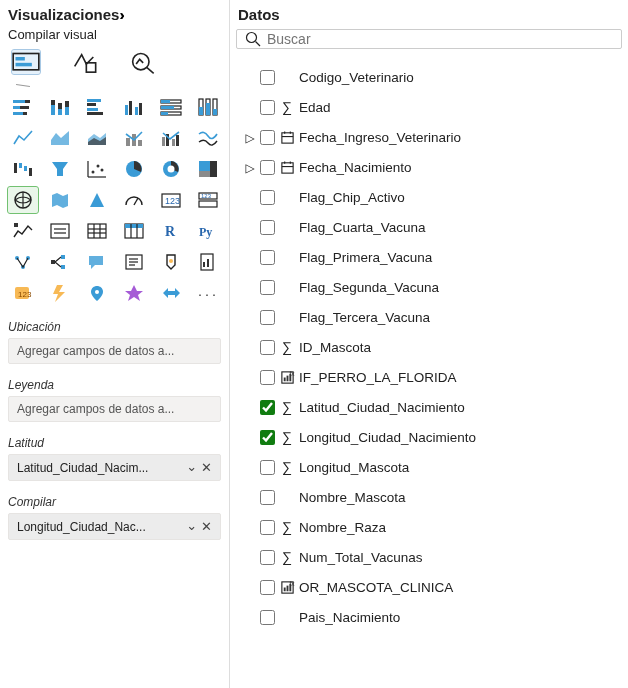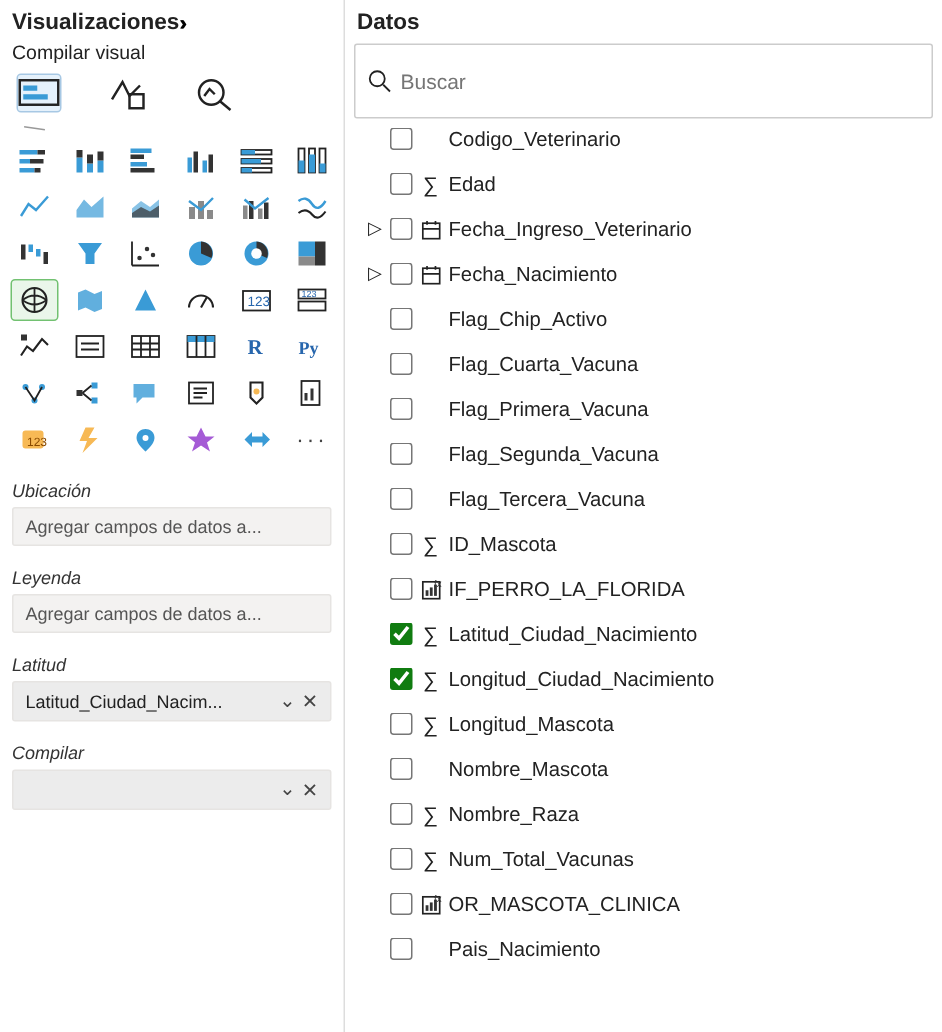--- a/index.html
+++ b/index.html
@@ -54,29 +54,29 @@
   }
   .field-well.filled .txt { flex:1; white-space:nowrap; overflow:hidden; text-overflow:ellipsis;}
   .field-well.filled .ctrls { display:flex; gap:4px; color:#444; font-size:13px;}
   .chev-down { display:inline-block; transform:translateY(-1px);}
 
   
   .data-panel { flex:1; padding: 6px 0 0 0; overflow:hidden; display:flex; flex-direction:column;}
   .data-title { font-size:15px; font-weight:600; padding:0 8px 6px 8px;}
   .search-row {
     display:flex; align-items:center; border:1px solid #ccc; border-radius:2px;
-    margin:0 6px 6px 6px; padding:16px 8px;
+    margin:0 6px 6px 6px; padding:1px 8px;
   }
   .search-row .mag { width:16px; height:16px; margin-right:6px;}
   .search-row input {
     border:none; outline:none; font-size:14px; flex:1; color:#555; background:transparent;
   }
   .field-list { overflow-y:auto; flex:1; padding-right:4px;}
   .field-row {
-    display:flex; align-items:flex-start; height:30px; padding-left:14px;
+    display:flex; align-items:flex-end; height:30px; padding-left:14px;
     font-size:13.5px; color:#222; gap:4px; cursor:default;
   }
   .field-row .caret { width:12px; text-align:center; color:#222; font-size:12px;}
   .field-row .caret.none { visibility:hidden;}
   .field-row input[type=checkbox]{
     width:15px; height:15px; accent-color:#107c10; cursor:pointer;
   }
   .ficon { width:16px; height:16px; display:flex; align-items:center; justify-content:center;}
   .ficon.indent { width:16px; visibility:hidden;}
   .ficon svg { width:15px; height:15px;}
@@ -434,20 +434,21 @@
   <div class="field-well filled">
     <span class="txt">Latitud_Ciudad_Nacim...</span>
     <span class="ctrls">
       <span class="chev-down">⌄</span>
       <span>✕</span>
     </span>
   </div>
 
   <div class="well-label">Compilar</div>
   <div class="field-well filled">
+    <span class="txt">Longitud_Ciudad_Nac...</span>
     <span class="ctrls">
       <span class="chev-down">⌄</span>
       <span>✕</span>
     </span>
   </div>
 </div>
 
 <div class="data-panel">
   <div class="data-title">Datos</div>
   <div class="search-row">

